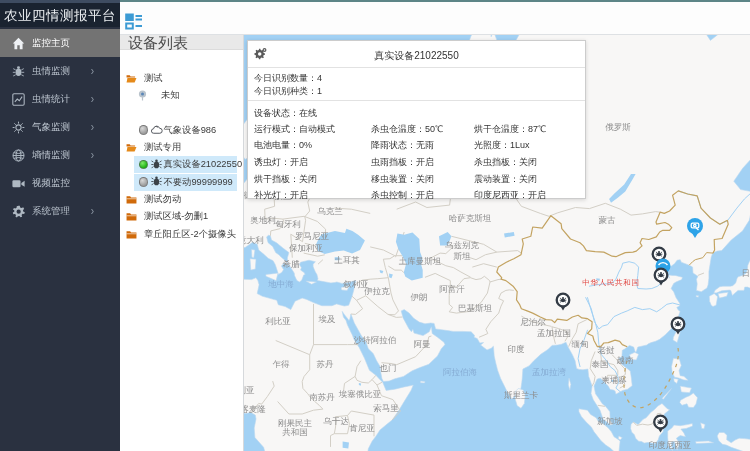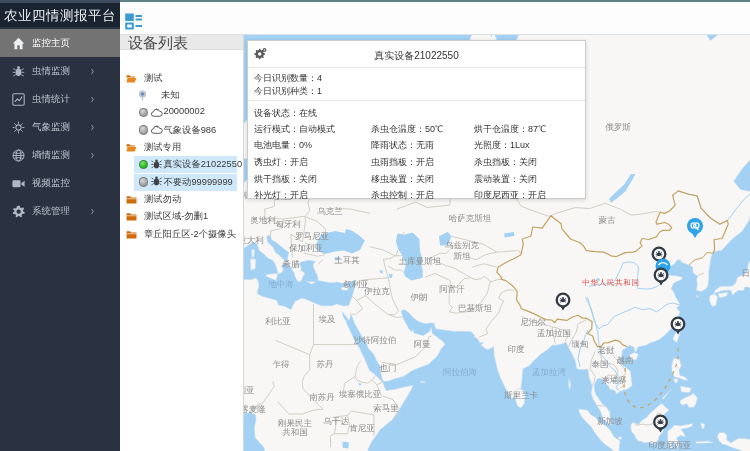--- a/index.html
+++ b/index.html
@@ -318,30 +318,20 @@
         <span class="t" style="left:24px">测试</span>
       </div>
 <div class="tr" style="top:52.1px">
         <svg style="position:absolute;left:18px;top:3px" width="9" height="11" viewBox="0 0 9 11">
           <circle cx="4.5" cy="4" r="3.6" fill="#b9c3cc"></circle>
           <circle cx="4.5" cy="4" r="1.5" fill="#5b87b8"></circle>
           <rect x="3.9" y="7" width="1.2" height="3.5" fill="#b9c3cc"></rect>
         </svg>
         <span class="t" style="left:41px">未知</span>
       </div>
-<div class="tr" style="top:69.4px">
-        <span style="position:absolute;left:18.5px;top:3.5px;width:9.5px;height:9.5px;border-radius:50%;border:0.5px solid rgba(90,90,90,.6);background:radial-gradient(circle at 35% 30%, #d8d8d8, #9e9e9e 70%);"></span>
-        <svg style="position:absolute;left:30.5px;top:3.5px" width="12" height="10" viewBox="0 0 14 11">
-          <g fill="none" stroke="#4a4f55" stroke-width="1.1">
-            <path d="M3.2 9.3 a2.6 2.6 0 0 1 -0.2-5.2 a3.6 3.6 0 0 1 7-0.6 a2.4 2.4 0 0 1 0.3 5.8 Z"></path>
-            <line x1="6" y1="1.2" x2="7.6" y2="2.6"></line>
-          </g>
-        </svg>
-        <span class="t" style="left:43.5px">20000002</span>
-      </div>
 <div class="tr" style="top:86.7px">
         <span style="position:absolute;left:18.5px;top:3.5px;width:9.5px;height:9.5px;border-radius:50%;border:0.5px solid rgba(90,90,90,.6);background:radial-gradient(circle at 35% 30%, #d8d8d8, #9e9e9e 70%);"></span>
         <svg style="position:absolute;left:30.5px;top:3.5px" width="12" height="10" viewBox="0 0 14 11">
           <g fill="none" stroke="#4a4f55" stroke-width="1.1">
             <path d="M3.2 9.3 a2.6 2.6 0 0 1 -0.2-5.2 a3.6 3.6 0 0 1 7-0.6 a2.4 2.4 0 0 1 0.3 5.8 Z"></path>
             <line x1="6" y1="1.2" x2="7.6" y2="2.6"></line>
           </g>
         </svg>
         <span class="t" style="left:43.5px">气象设备986</span>
       </div>

